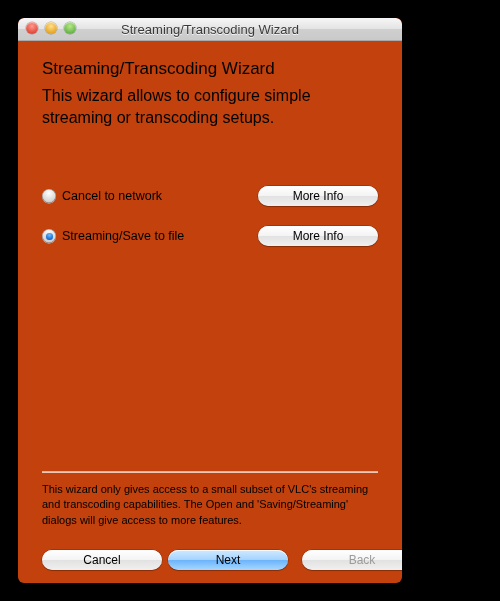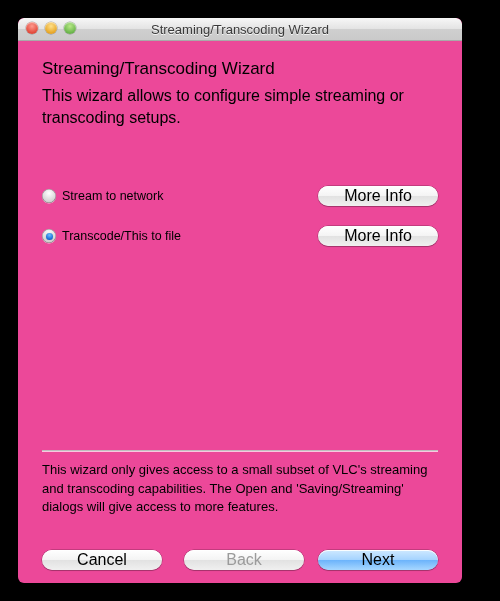--- a/index.html
+++ b/index.html
@@ -9,23 +9,23 @@
     font-family: "Lucida Grande", "Helvetica Neue", Arial, sans-serif;
     font-size: 12px;
     width: 500px;
     height: 601px;
     position: relative;
   }
   .window {
     position: absolute;
     top: 18px;
     left: 18px;
-    width: 444px;
+    width: 384px;
     height: 565px;
-    background: #ec4899;
+    background: #c2410c;
     border-radius: 6px;
     box-shadow: 0 10px 30px rgba(0,0,0,0.6), 0 0 0 1px rgba(0,0,0,0.25);
     overflow: hidden;
   }
   .titlebar {
     height: 22px;
     background: linear-gradient(to bottom, #f7f7f7 0%, #e3e3e3 50%, #cfcfcf 51%, #cacaca 100%);
     border-bottom: 1px solid #a9a9a9;
     border-top-left-radius: 6px;
     border-top-right-radius: 6px;
@@ -109,21 +109,21 @@
     font-size: 12.5px;
     color: #000;
   }
   .aqua-btn {
     height: 20px;
     min-width: 92px;
     padding: 0 14px;
     border-radius: 11px;
     background: linear-gradient(to bottom, #ffffff 0%, #f4f4f4 48%, #e2e2e2 52%, #f0f0f0 100%);
     box-shadow: 0 0 0 0.5px rgba(0,0,0,0.35), inset 0 1px 0 rgba(255,255,255,0.9), 0 1px 1px rgba(0,0,0,0.15);
-    font-size: 16px;
+    font-size: 12px;
     color: #000;
     display: inline-flex;
     align-items: center;
     justify-content: center;
     cursor: default;
     user-select: none;
   }
   .aqua-btn.disabled {
     color: #9b9b9b;
   }
@@ -132,24 +132,24 @@
     color: #000;
   }
   .spacer { flex: 1; }
   .hr {
     border: none;
     border-top: 1px solid #bdbdbd;
     box-shadow: 0 1px 0 rgba(255,255,255,0.7);
     margin: 0 0 10px 0;
   }
   .footnote {
-    font-size: 13px;
+    font-size: 11px;
     color: #000;
     line-height: 1.4;
-    margin-bottom: 34px;
+    margin-bottom: 22px;
   }
   .button-row {
     display: flex;
     align-items: center;
     gap: 6px;
   }
   .button-row .right {
     margin-left: auto;
     display: flex;
     gap: 14px;
@@ -168,49 +168,49 @@
     <div class="title">Streaming/Transcoding Wizard</div>
   </div>
 
   <div class="content">
     <h1 class="heading">Streaming/Transcoding Wizard</h1>
     <div class="desc">This wizard allows to configure simple streaming or transcoding setups.</div>
 
     <div class="option-row">
       <div class="radio-wrap">
         <div class="aqua-radio"></div>
-        <span class="radio-label">Stream to network</span>
+        <span class="radio-label">Cancel to network</span>
       </div>
       <div class="aqua-btn">
         <span>More Info</span>
       </div>
     </div>
 
     <div class="option-row">
       <div class="radio-wrap">
         <div class="aqua-radio checked"></div>
-        <span class="radio-label">Transcode/This to file</span>
+        <span class="radio-label">Streaming/Save to file</span>
       </div>
       <div class="aqua-btn">
         <span>More Info</span>
       </div>
     </div>
 
     <div class="spacer"></div>
 
     <hr class="hr">
     <div class="footnote">This wizard only gives access to a small subset of VLC's streaming and transcoding capabilities. The Open and 'Saving/Streaming' dialogs will give access to more features.</div>
 
     <div class="button-row">
       <div class="aqua-btn">
         <span>Cancel</span>
       </div>
       <div class="right">
+        <div class="aqua-btn primary">
+          <span>Next</span>
+        </div>
         <div class="aqua-btn disabled">
           <span>Back</span>
         </div>
-        <div class="aqua-btn primary">
-          <span>Next</span>
-        </div>
       </div>
     </div>
   </div>
 </div>
 
 </body></html>

